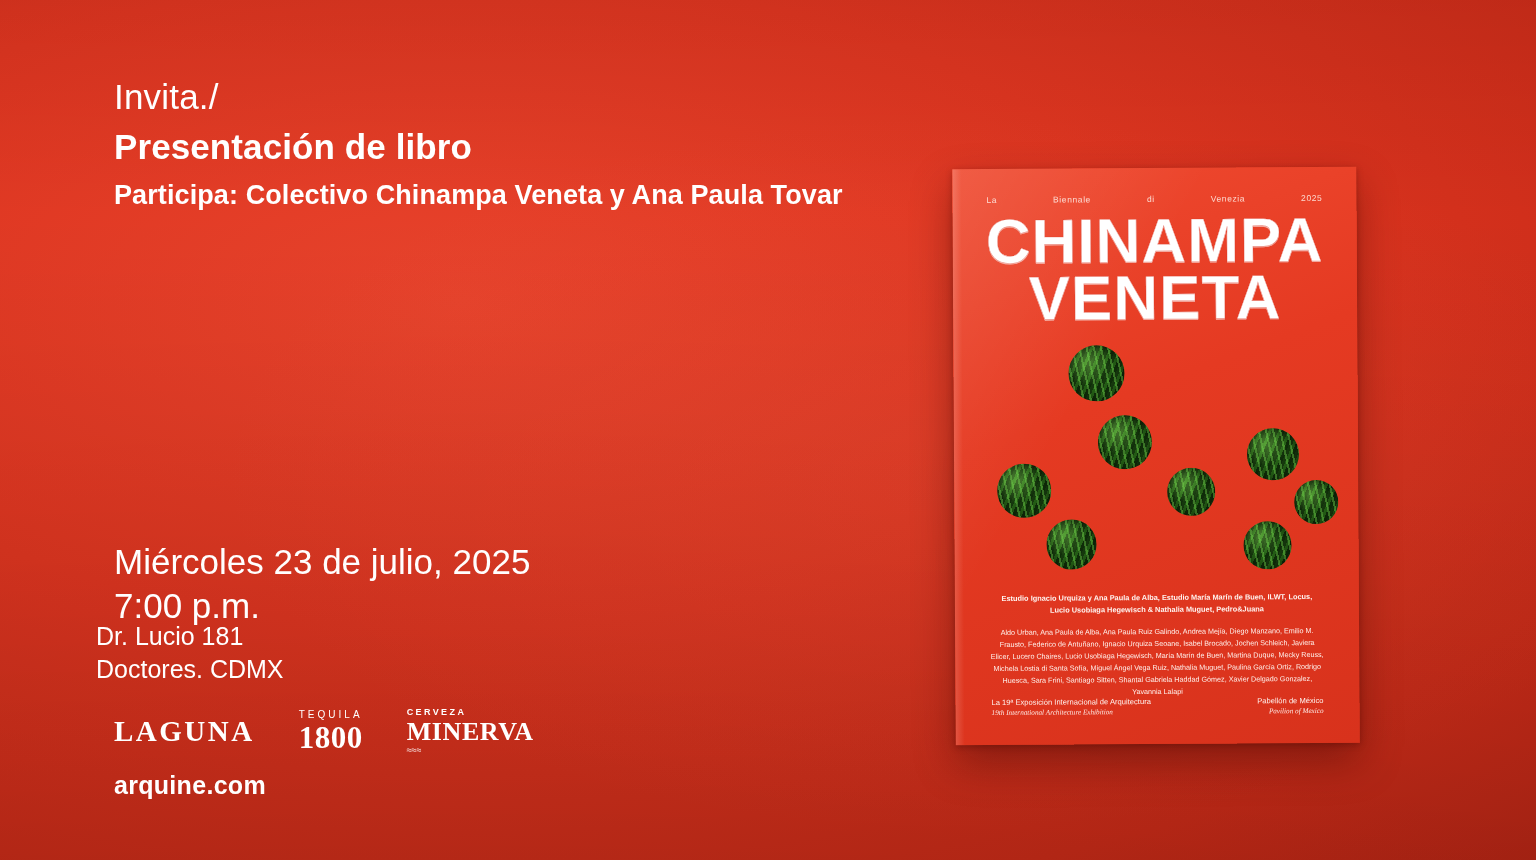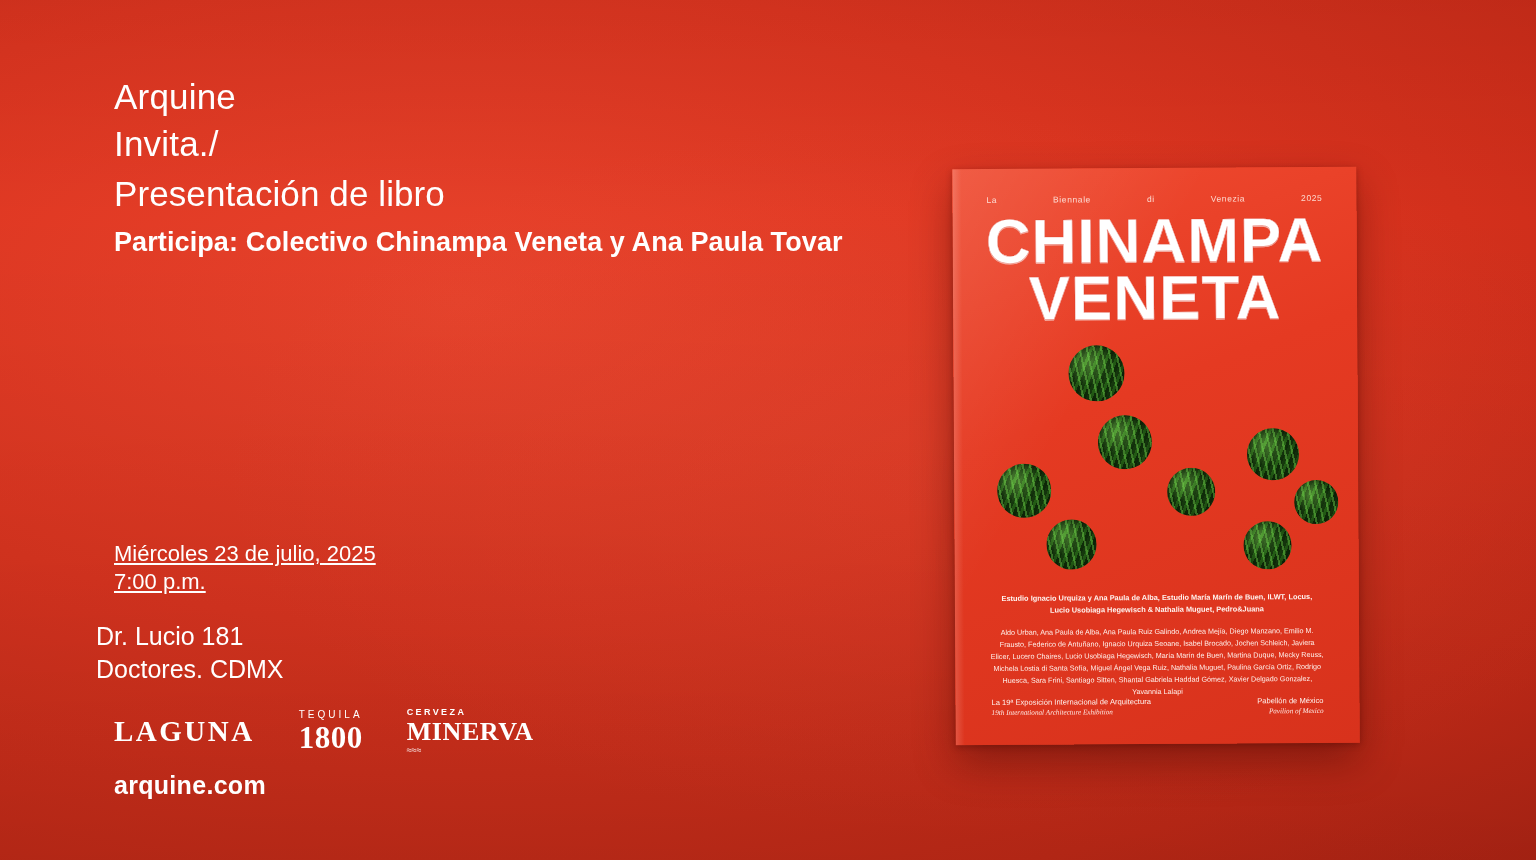--- a/index.html
+++ b/index.html
@@ -41,21 +41,21 @@
     width: 760px;
   }
   .brand-line {
     font-size: 35px;
     line-height: 1.34;
     font-weight: 400;
     letter-spacing: 0.2px;
   }
   .title-bold {
     font-size: 35px;
-    font-weight: 400;
+    font-weight: 700;
     line-height: 1.36;
     margin-top: 2px;
     letter-spacing: 0.1px;
   }
   .title-italic {
     font-size: 35px;
     font-weight: 700;
     font-style: italic;
     line-height: 1.36;
     letter-spacing: 0.1px;
@@ -68,24 +68,23 @@
     letter-spacing: 0.1px;
   }
 
   .when-block {
     position: absolute;
     left: 114px;
     top: 540px;
     width: 700px;
   }
   .when-line {
-    font-size: 22px;
+    font-size: 35px;
     line-height: 1.25;
     font-weight: 400;
-    text-decoration: underline;
   }
   .where-block {
     position: absolute;
     left: 96px;
     top: 620px;
     width: 700px;
   }
   .where-line {
     font-size: 25px;
     line-height: 1.3;
@@ -307,21 +306,20 @@
     font-size: 7.2px;
     opacity: 0.95;
   }
 </style>
 </head>
 <body>
 
 <div class="poster-bg"></div>
 
 <div class="left-col">
-  <div class="brand-line">Arquine</div>
   <div class="brand-line">Invita./</div>
   <div class="title-bold">Presentación de libro</div>
   <div class="participa">Participa: Colectivo Chinampa Veneta y Ana Paula Tovar</div>
 </div>
 
 <div class="when-block">
   <div class="when-line">Miércoles 23 de julio, 2025</div>
   <div class="when-line">7:00 p.m.</div>
 </div>
 

